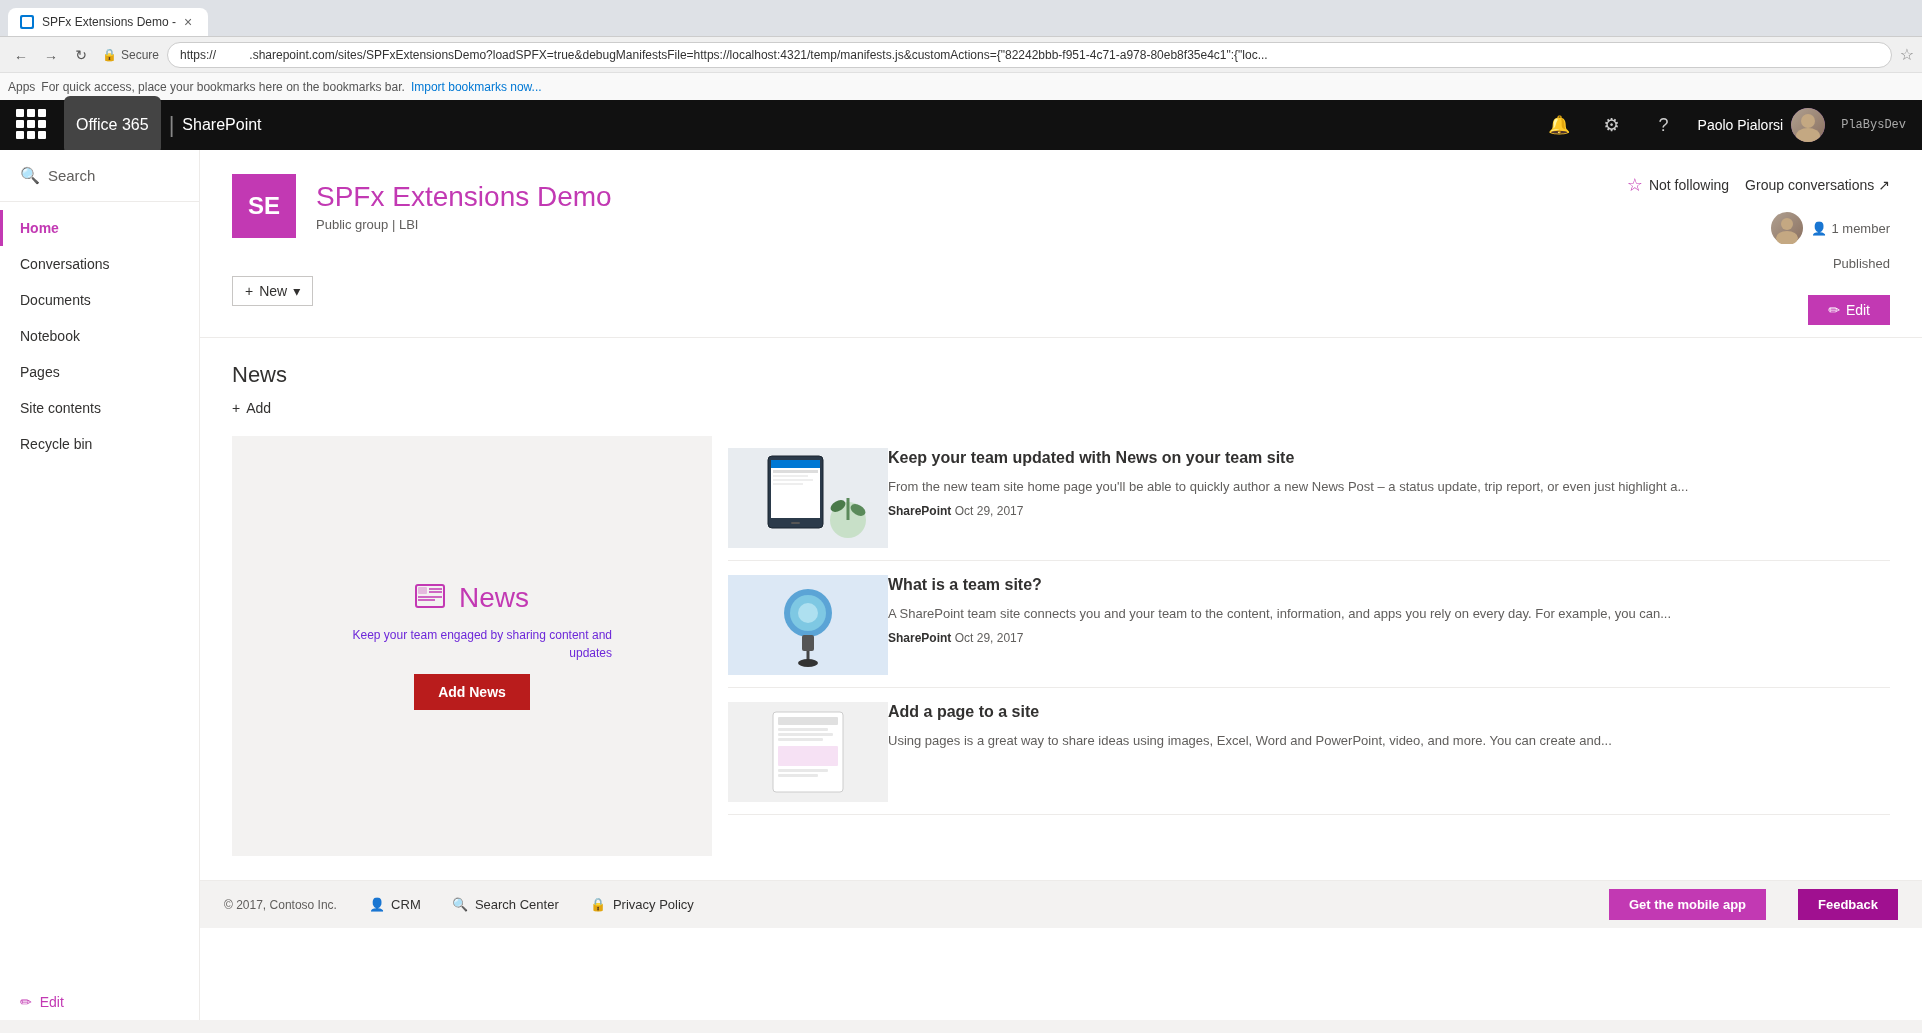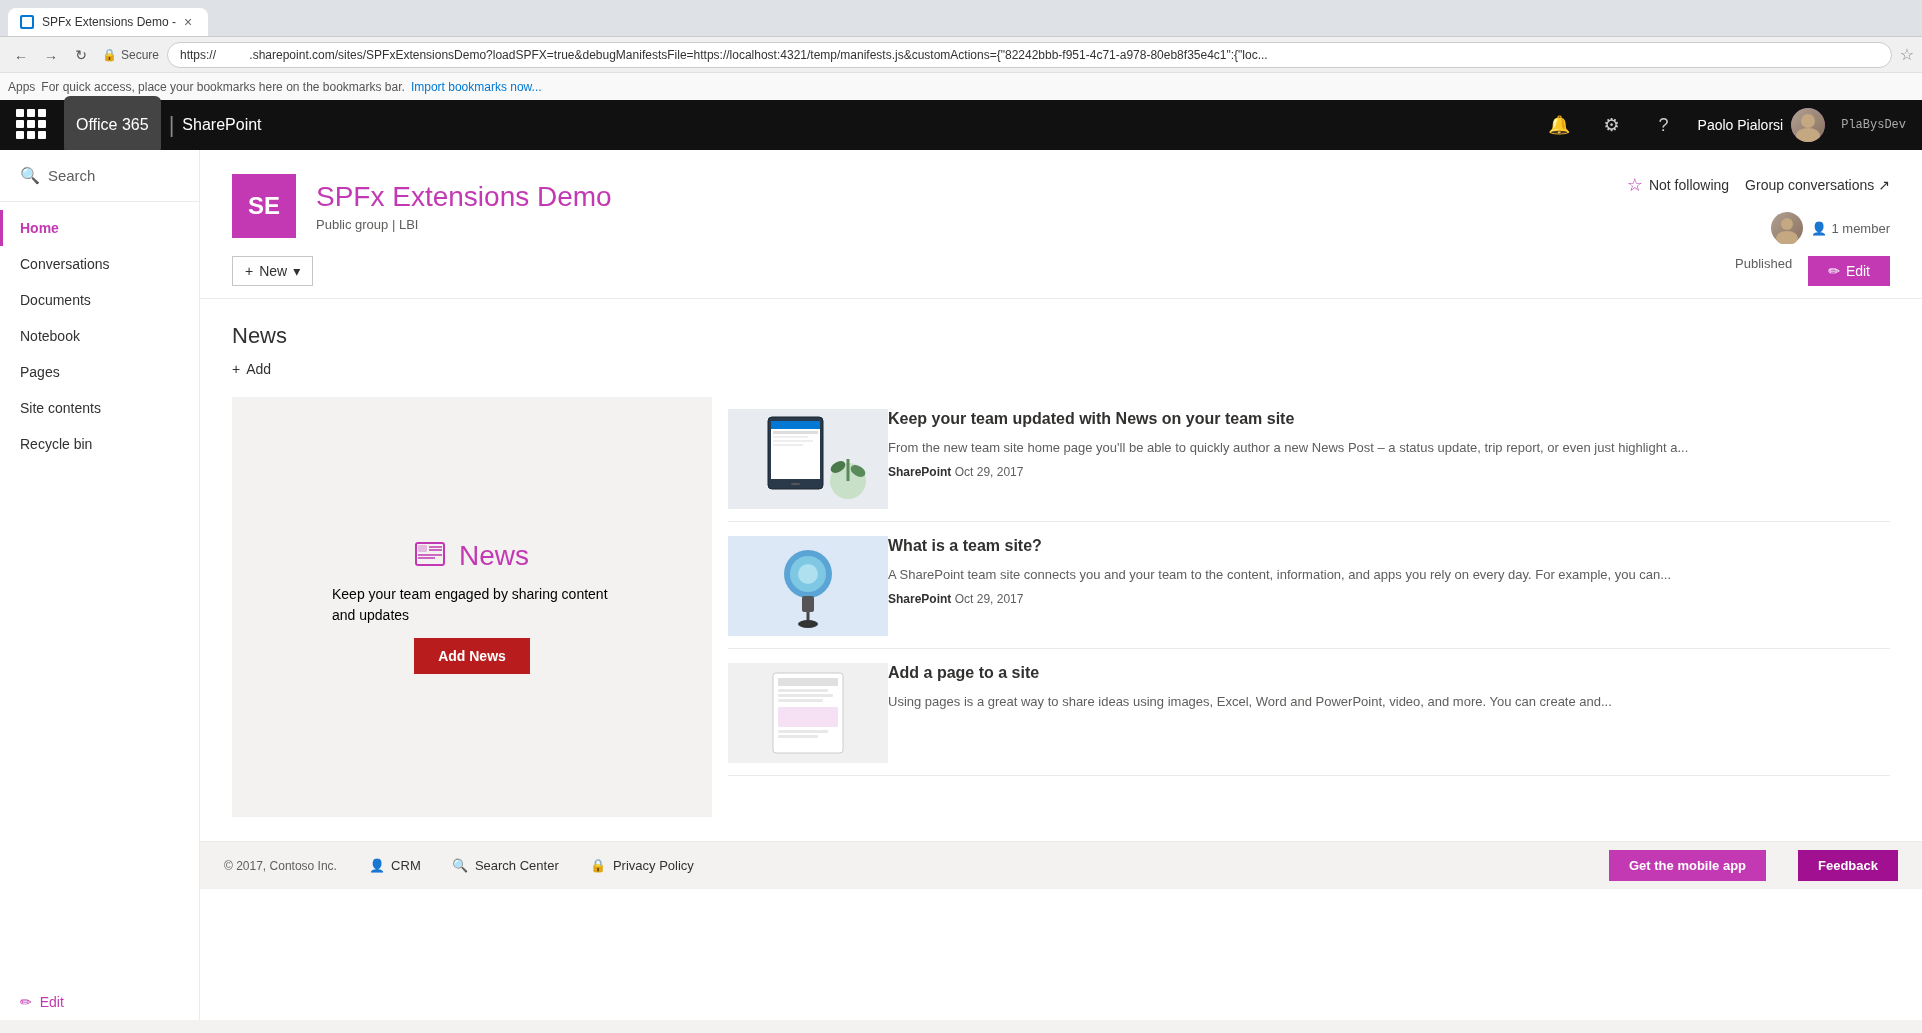--- a/index.html
+++ b/index.html
@@ -69,34 +69,34 @@
     .not-following { display: flex; align-items: center; gap: 6px; color: #323130; font-size: 14px; cursor: pointer; }
     .star-icon { color: #c239b3; font-size: 18px; }
     .group-conversations { color: #323130; font-size: 14px; cursor: pointer; display: flex; align-items: center; gap: 4px; }
     .member-info { display: flex; align-items: center; gap: 8px; }
     .member-avatar { width: 32px; height: 32px; border-radius: 50%; background: linear-gradient(135deg, #b0a090, #8a7060); display: flex; align-items: center; justify-content: center; color: #fff; font-size: 12px; }
     .member-count { color: #605e5c; font-size: 13px; display: flex; align-items: center; gap: 4px; }
 
     
     .page-toolbar { padding: 12px 32px; display: flex; align-items: center; justify-content: space-between; border-bottom: 1px solid #edebe9; }
     .new-btn { display: flex; align-items: center; gap: 6px; padding: 6px 12px; border: 1px solid #c8c6c4; background: #fff; cursor: pointer; font-size: 14px; color: #323130; }
-    .toolbar-right { display: flex; align-items: flex-start; gap: 16px; }
+    .toolbar-right { display: flex; align-items: flex-end; gap: 24px; flex-direction: column; }
     .published-label { color: #605e5c; font-size: 13px; }
     .edit-btn { background: #c239b3; color: #fff; padding: 7px 20px; border: none; cursor: pointer; font-size: 14px; display: flex; align-items: center; gap: 6px; }
 
     
     .news-section { padding: 24px 32px; }
     .news-heading { font-size: 22px; font-weight: 400; color: #323130; margin-bottom: 12px; }
     .news-add { display: flex; align-items: center; gap: 6px; color: #323130; cursor: pointer; font-size: 14px; margin-bottom: 20px; }
 
     .news-grid { display: flex; gap: 16px; }
     .news-placeholder { width: 480px; min-height: 420px; background: #f3f2f1; display: flex; flex-direction: column; align-items: center; justify-content: center; gap: 12px; flex-shrink: 0; }
     .news-placeholder-icon { color: #c239b3; font-size: 32px; display: flex; align-items: center; gap: 8px; }
     .news-placeholder-icon span { font-size: 28px; }
-    .news-placeholder-desc { color: #000000; font-size: 14px; text-align: left; max-width: 280px; line-height: 1.5; }
+    .news-placeholder-desc { color: #6d28d9; font-size: 12px; text-align: right; max-width: 280px; line-height: 1.5; }
     .news-add-btn { background: #b91c1c; color: #fff; padding: 10px 24px; border: none; cursor: pointer; font-size: 14px; font-weight: 600; }
 
     .news-list { flex: 1; display: flex; flex-direction: column; gap: 2px; }
     .news-item { display: flex; padding: 12px 0; border-bottom: 1px solid #edebe9; cursor: pointer; }
     .news-item-thumb { width: 160px; height: 100px; background: #e8e8e8; flex-shrink: 0; overflow: hidden; display: flex; align-items: center; justify-content: center; }
     .news-item-body { flex: 1; }
     .news-item-title { font-size: 16px; font-weight: 600; color: #323130; margin-bottom: 8px; line-height: 1.3; }
     .news-item-desc { font-size: 13px; color: #605e5c; line-height: 1.5; margin-bottom: 8px; }
     .news-item-meta { font-size: 12px; color: #605e5c; }
     .news-item-meta strong { color: #323130; }

